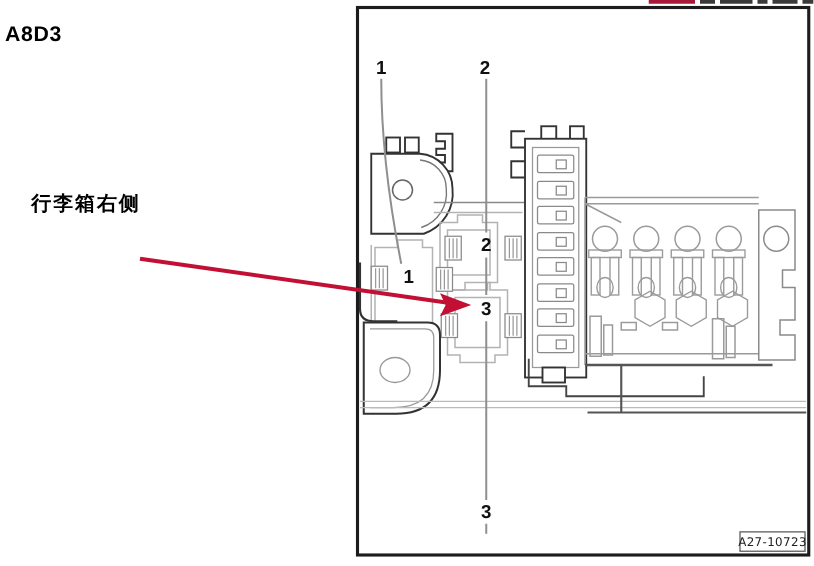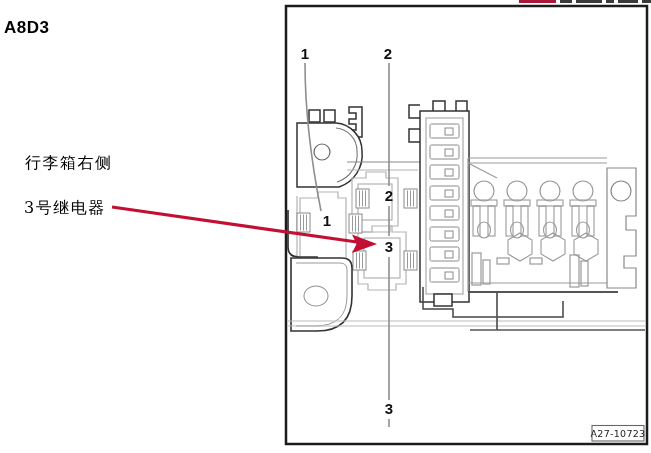--- a/index.html
+++ b/index.html
@@ -8,40 +8,39 @@
     font-family:"Liberation Sans",sans-serif;overflow:hidden;
   }
   .part-code{
     position:absolute;left:4px;top:18px;
     font-family:"Liberation Sans",sans-serif;
     font-size:17px;font-weight:bold;color:#000;letter-spacing:.5px;
   }
   .cn{
     position:absolute;
     font-family:"DejaVu Serif",serif;
-    font-size:16px;font-weight:normal;color:#000;letter-spacing:1.5px;
+    font-size:16px;font-weight:bold;color:#000;letter-spacing:1.5px;
     white-space:nowrap;
   }
   .cn1{left:25px;top:153px;}
   .cn2{left:24px;top:198px;}
   .cn3{left:17px;top:239px;}
   svg{position:absolute;left:0;top:0;}
   svg text{font-family:"Liberation Sans",sans-serif;font-weight:bold;fill:#101010;}
   .callout{font-size:15px;}
   .figid{font-family:"DejaVu Sans",sans-serif;font-weight:normal;font-size:9.5px;fill:#222;letter-spacing:.3px;}
 </style>
 </head>
 <body>
 
 <div id="root">
 
   <div class="part-code">A8D3</div>
 
   <div class="cn cn1">行李箱右侧</div>
-  <div class="cn cn2">3号继电器</div>
 
   <svg width="651" height="453" viewBox="0 0 651 453">
     <defs>
       <g id="stub">
         <rect x="0" y="0" width="13" height="19" fill="#fff" stroke="#8a8a8a" stroke-width="1"></rect>
         <line x1="3.5" y1="1.5" x2="3.5" y2="17.5" stroke="#9a9a9a" stroke-width="1"></line>
         <line x1="6.5" y1="1.5" x2="6.5" y2="17.5" stroke="#9a9a9a" stroke-width="1"></line>
         <line x1="9.5" y1="1.5" x2="9.5" y2="17.5" stroke="#9a9a9a" stroke-width="1"></line>
       </g>
       <g id="stud" stroke="#9a9a9a" stroke-width="1.1" fill="none">

